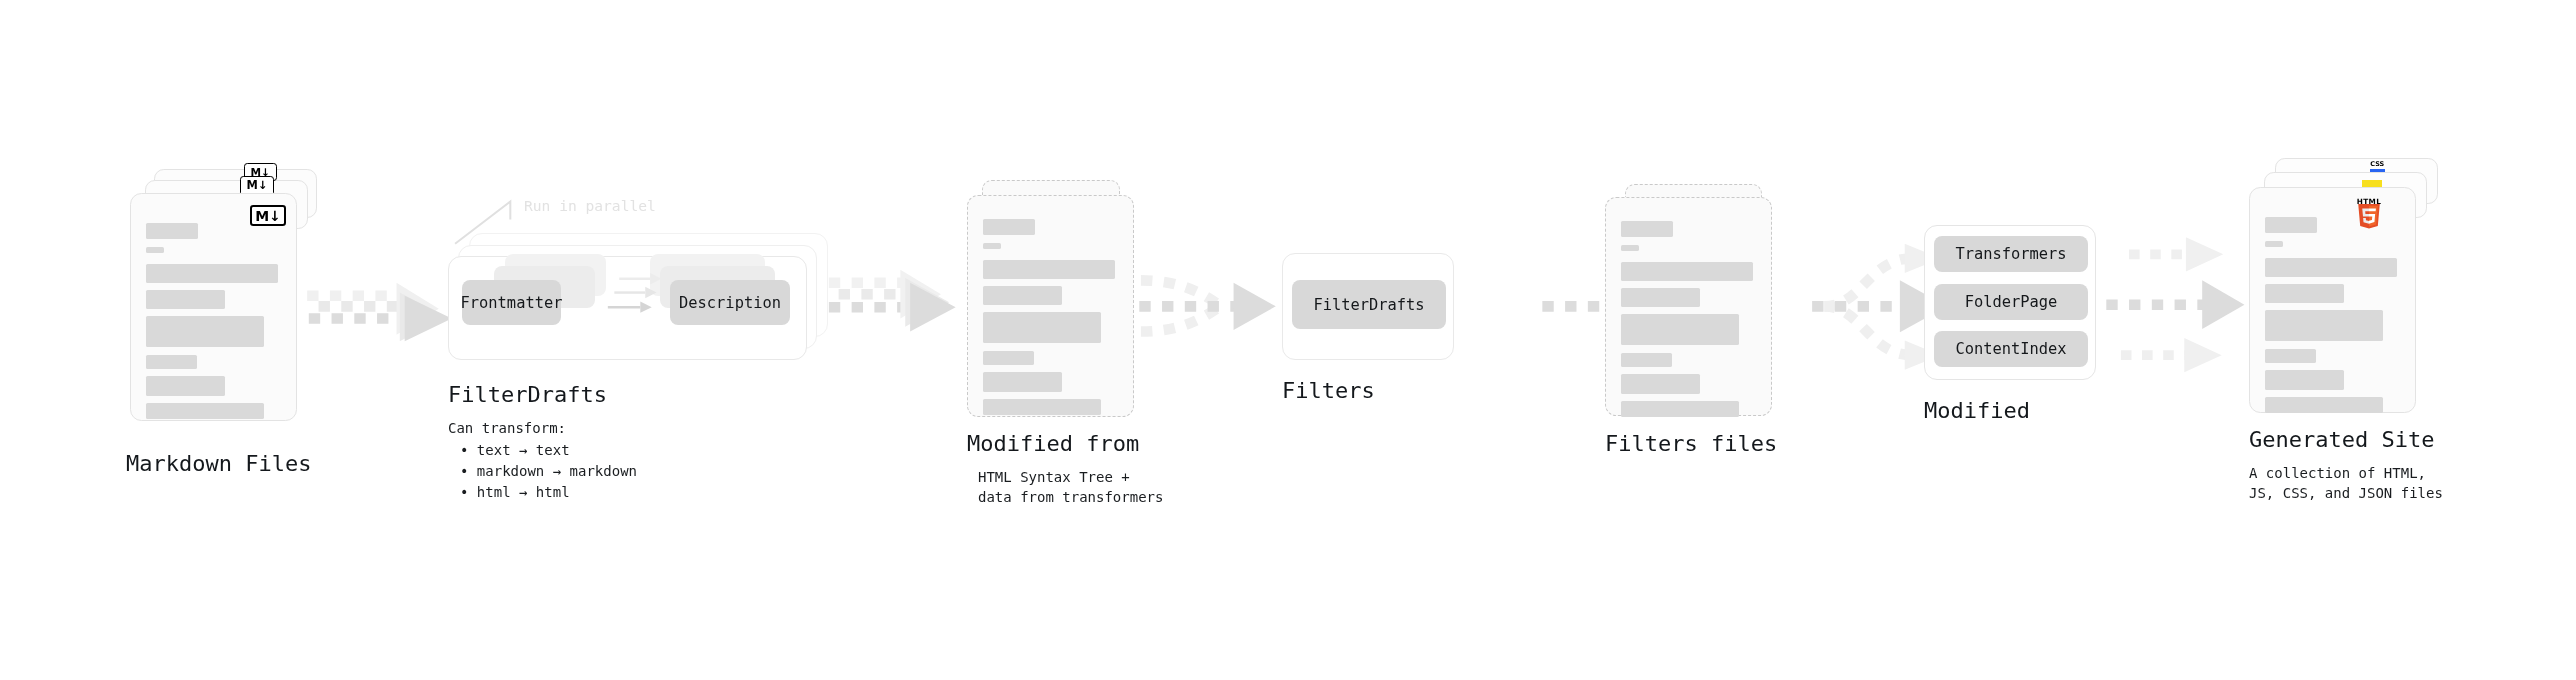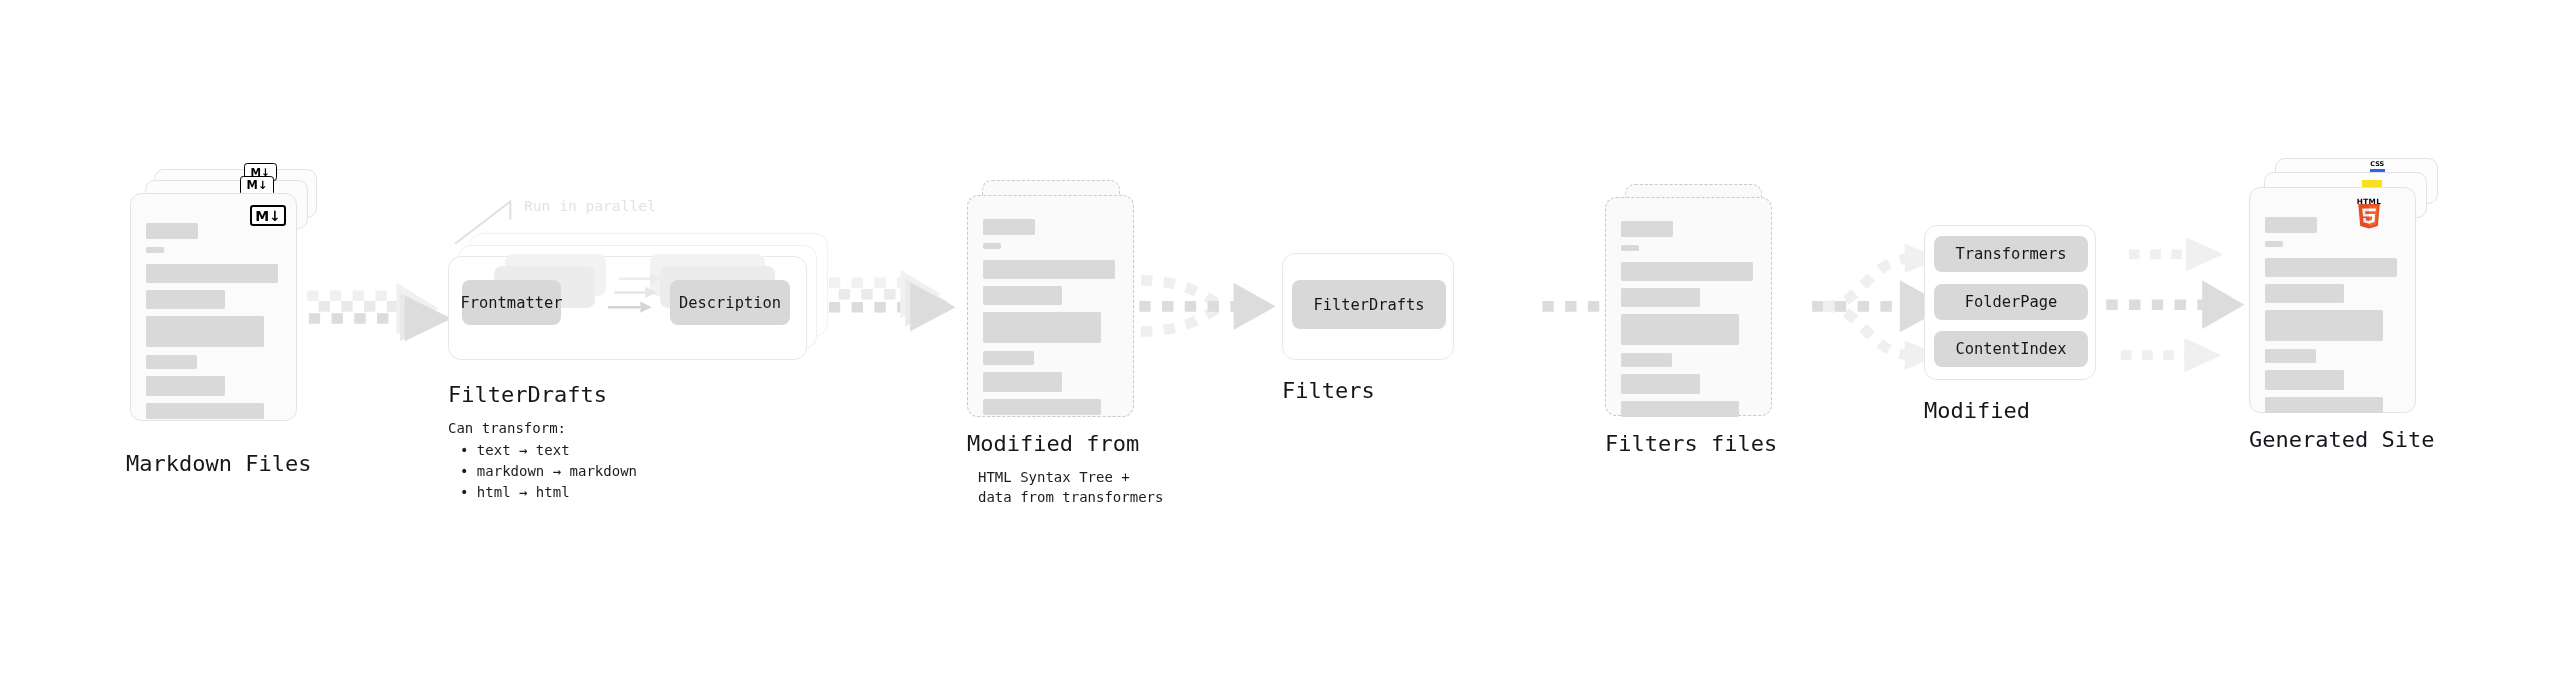--- a/index.html
+++ b/index.html
@@ -288,15 +288,17 @@
       <div class="bar" style="width:132px;height:18.7px;"></div>
       <div class="bar" style="width:79px;height:18.7px;"></div>
       <div class="bar" style="width:118px;height:31px;"></div>
       <div class="bar" style="width:51px;height:14px;"></div>
       <div class="bar" style="width:79px;height:19.5px;"></div>
       <div class="bar" style="width:118px;height:16.3px;"></div>
     </div>
   </div>
 
   <div class="title" style="left:2249px;top:427px;">Generated Site</div>
+  <div class="sub" style="left:2249px;top:463px;">A collection of HTML,
+JS, CSS, and JSON files</div>
 
 </div>
 
 
 </body></html>

